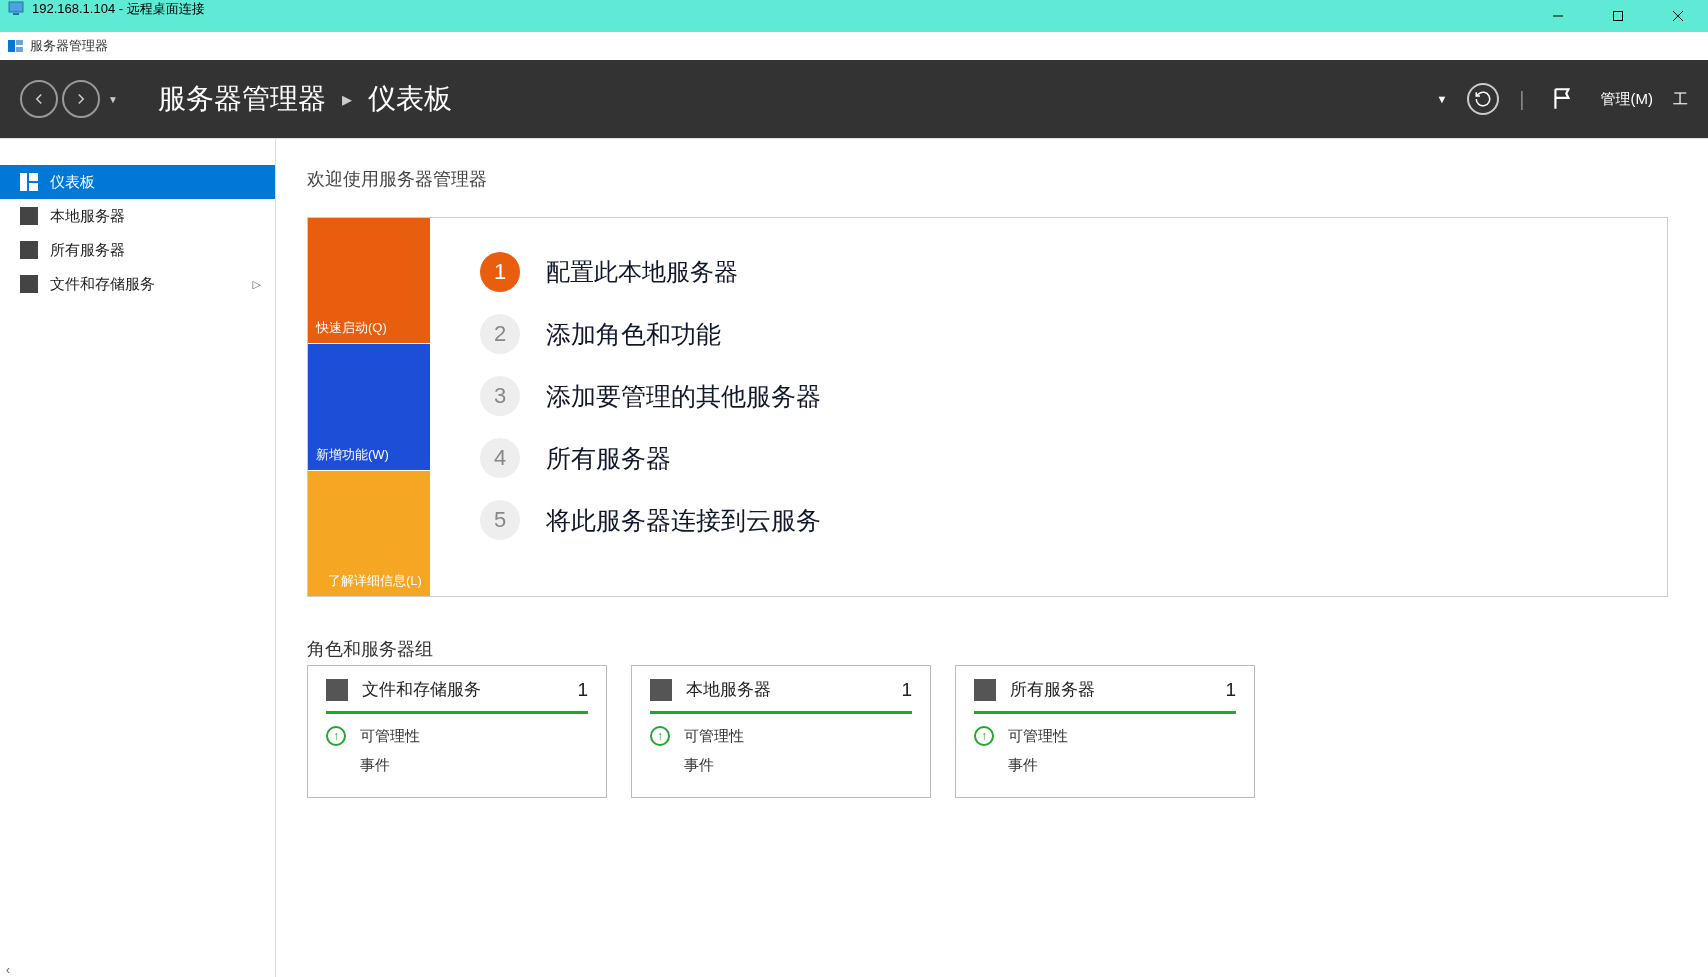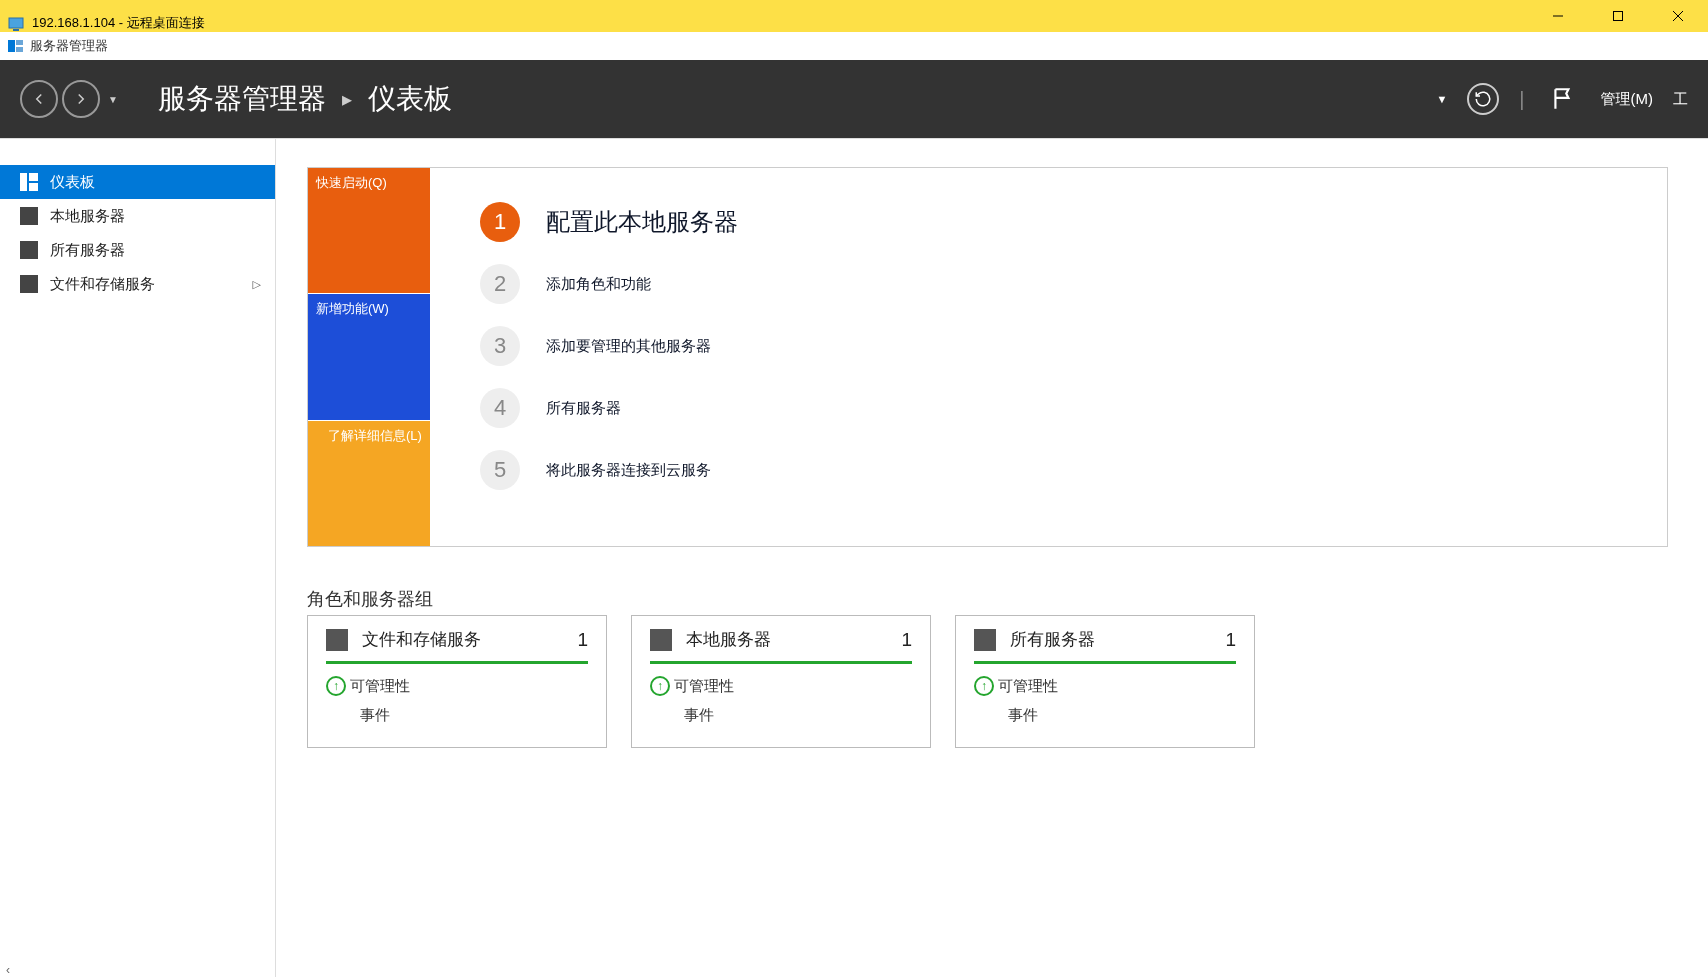--- a/index.html
+++ b/index.html
@@ -1,19 +1,19 @@
 <!DOCTYPE html>
 <html><head>
 <meta charset="utf-8">
 <style>
 * { margin: 0; padding: 0; box-sizing: border-box; font-family: "Microsoft YaHei", "Segoe UI", sans-serif; }
 body { background: #fff; width: 1708px; height: 977px; overflow: hidden; position: relative; }
 
 
-.titlebar { height: 32px; display: flex; align-items: flex-end; padding: 0 8px; background: #fde047; }
+.titlebar { height: 32px; display: flex; align-items: flex-start; padding: 0 8px; background: #5eead4; }
 .titlebar .app-icon { width: 16px; height: 16px; margin-right: 8px; }
 .titlebar .title { font-size: 13px; color: #000; }
 .win-controls { position: absolute; right: 0; top: 0; display: flex; }
 .win-btn { width: 60px; height: 32px; display: flex; align-items: center; justify-content: center; color: #333; }
 .win-btn svg { width: 12px; height: 12px; }
 
 
 .subtitlebar { height: 28px; display: flex; align-items: center; padding: 0 8px; background: #fff; border-bottom: 1px solid transparent; }
 .subtitlebar .sm-icon { width: 16px; height: 16px; margin-right: 6px; }
 .subtitlebar .sm-title { font-size: 13px; color: #333; }
@@ -45,44 +45,44 @@
 
 
 .main { flex: 1; background: #fff; overflow-y: auto; position: relative; }
 .main::before { content: ""; position: absolute; left: 0; top: 0; bottom: 0; width: 1px; background: #ddd; }
 .main-inner { padding: 28px 40px 0 32px; }
 .welcome-title { font-size: 18px; color: #444; font-weight: 400; margin-bottom: 26px; }
 
 
 .qs-panel { display: flex; border: 1px solid #ccc; background: #fff; margin-bottom: 40px; }
 .qs-left { width: 122px; display: flex; flex-direction: column; }
-.qs-tab { flex: 1; display: flex; padding: 6px 8px; font-size: 13px; color: #fff; border-bottom: 1px solid #fff; }
+.qs-tab { flex: 1; display: flex; align-items: flex-end; padding: 6px 8px; font-size: 13px; color: #fff; border-bottom: 1px solid #fff; }
 .qs-tab:last-child { border-bottom: none; }
 .qs-tab.t1 { background: #e85e0e; height: 110px; }
 .qs-tab.t2 { background: #1d4ed8; height: 114px; }
 .qs-tab.t3 { background: #f5a623; height: 115px; padding-left: 20px; }
 .qs-right { flex: 1; padding: 34px 50px; }
 .qs-row { display: flex; align-items: center; gap: 26px; margin-bottom: 22px; }
 .qs-num { width: 40px; height: 40px; border-radius: 50%; display: flex; align-items: center; justify-content: center; font-size: 22px; background: #eee; color: #888; }
 .qs-row.primary .qs-num { background: #e85e0e; color: #fff; }
 .qs-link { font-size: 24px; color: #0f172a; font-weight: 400; }
-.qs-row:not(.primary) .qs-link { font-size: 15px; font-family: Liberation Serif, serif; }
+.qs-row:not(.primary) .qs-link { font-size: 25px; font-family: Liberation Serif, serif; }
 
 
 .roles-title { font-size: 18px; color: #333; margin-bottom: 4px; }
 .roles-sub { font-size: 13px; color: #666; margin-bottom: 18px; }
 .tiles { display: flex; gap: 24px; }
 .tile { width: 300px; border: 1px solid #bbb; background: #fff; }
 .tile-head { display: flex; align-items: center; padding: 12px 18px 10px 18px; gap: 14px; }
 .tile-icon { width: 22px; height: 22px; background: #555; flex-shrink: 0; }
 .tile-title { font-size: 17px; color: #222; flex: 1; }
 .tile-count { font-size: 19px; color: #222; }
 .tile-bar { height: 3px; background: #24a52e; margin: 0 18px; }
 .tile-body { padding: 12px 18px; }
-.tile-row { display: flex; align-items: center; gap: 4px; font-size: 15px; color: #333; margin-bottom: 10px; }
+.tile-row { display: flex; align-items: center; gap: 14px; font-size: 15px; color: #333; margin-bottom: 10px; }
 .tile-ok { width: 20px; height: 20px; border: 2px solid #24a52e; border-radius: 50%; display: flex; align-items: center; justify-content: center; color: #24a52e; font-size: 12px; }
 .tile-ok::after { content: "↑"; font-weight: bold; }
 .tile-row.noicon { padding-left: 34px; }
 
 
 .scroll-hint { position: absolute; bottom: 0; left: 6px; font-size: 12px; color: #666; }
 </style>
 </head>
 <body>
 
@@ -187,20 +187,21 @@
     </div>
     <div class="side-item">
       <span class="s-icon"></span>
       <span>文件和存储服务</span>
       <span class="chev">▷</span>
     </div>
   </div>
 
   <div class="main">
     <div class="main-inner">
+      <div class="welcome-title">欢迎使用服务器管理器</div>
 
       <div class="qs-panel">
         <div class="qs-left">
           <div class="qs-tab t1">
               <span>快速启动(Q)</span>
             </div>
           <div class="qs-tab t2">
               <span>新增功能(W)</span>
             </div>
           <div class="qs-tab t3">

